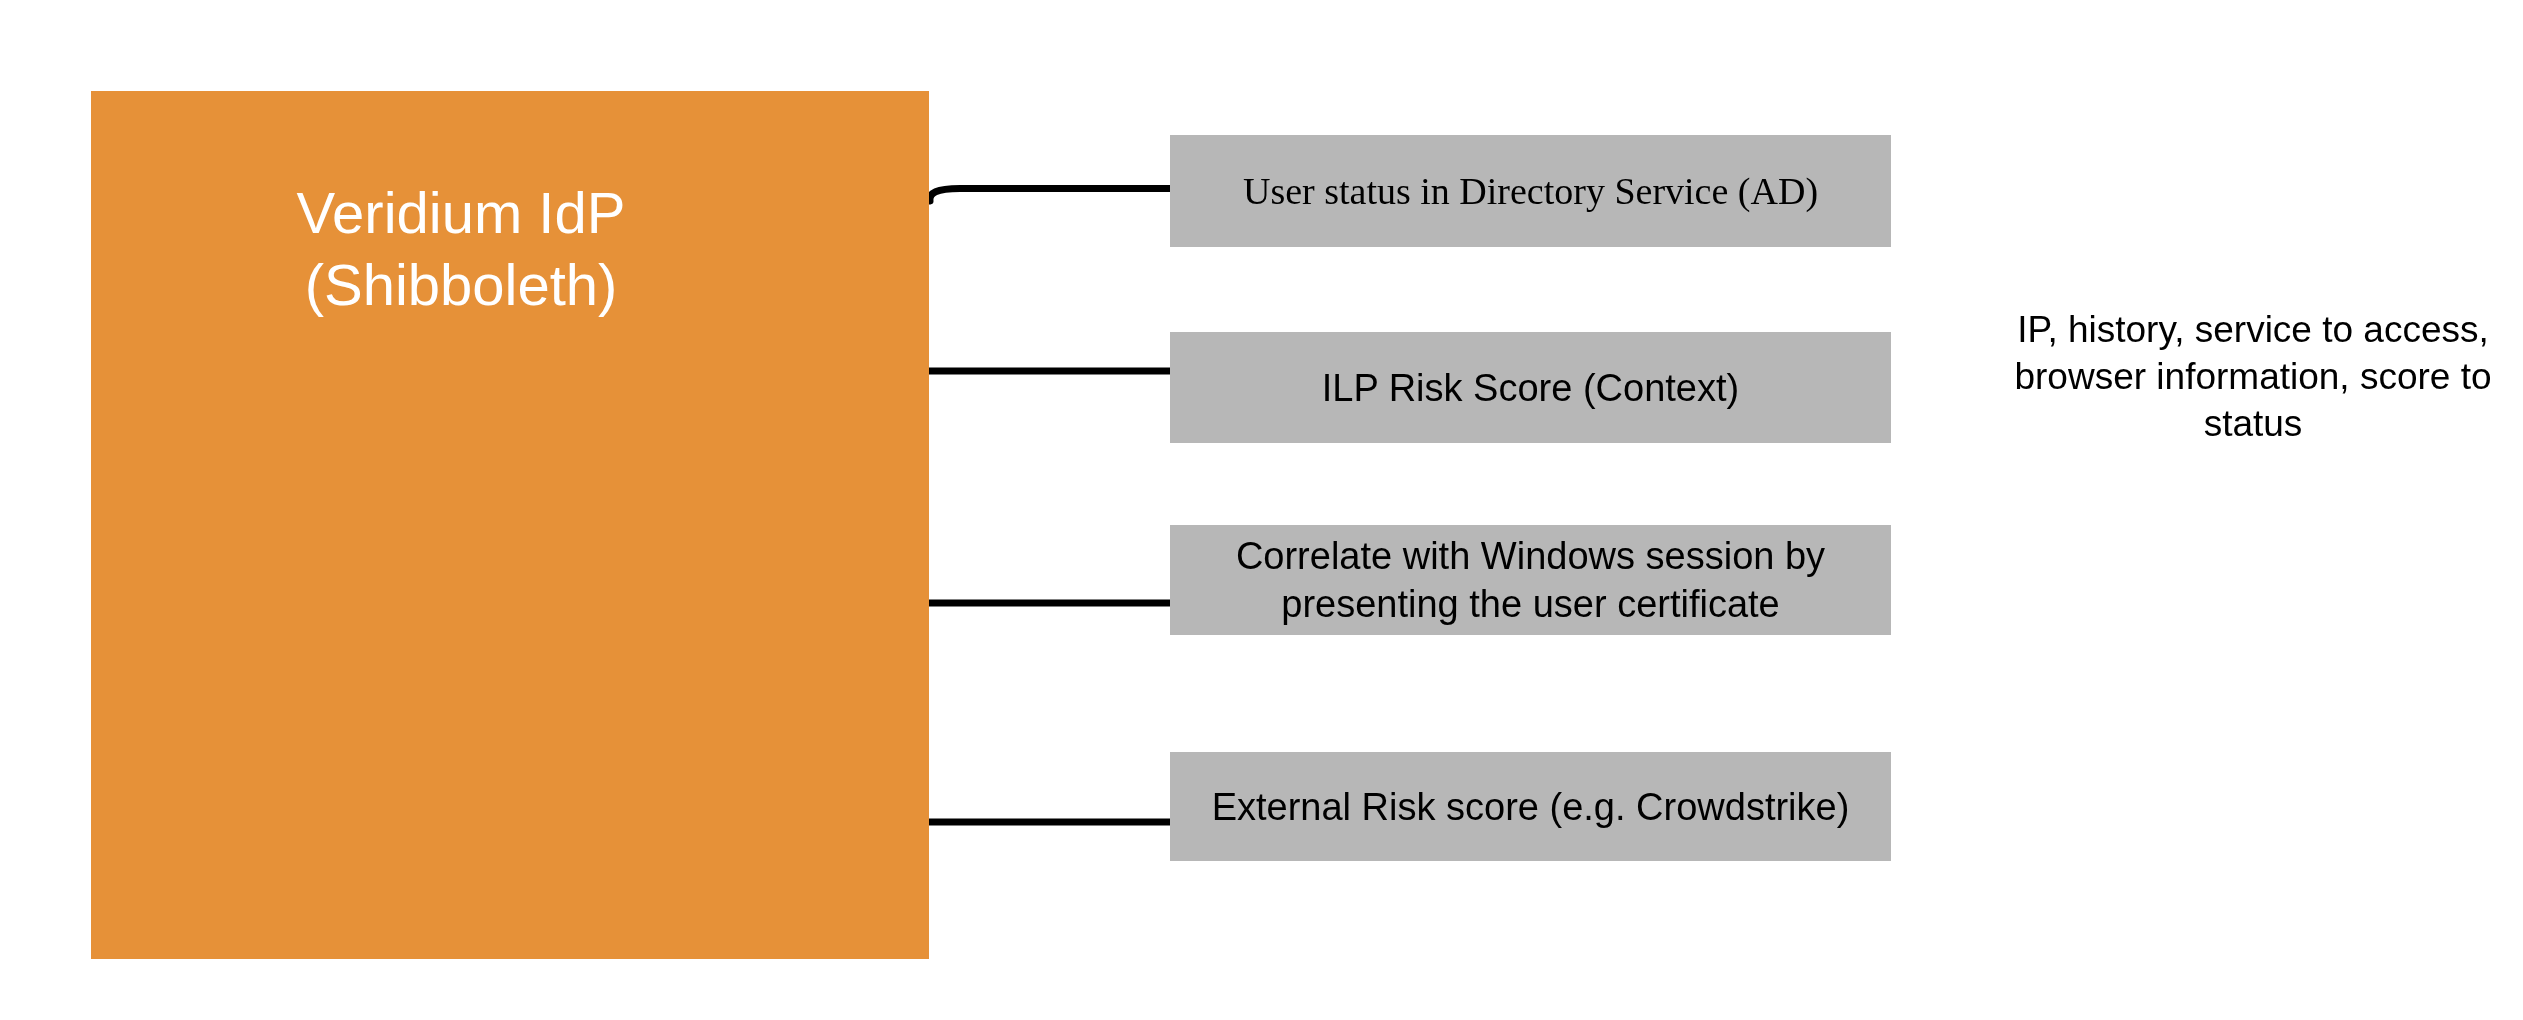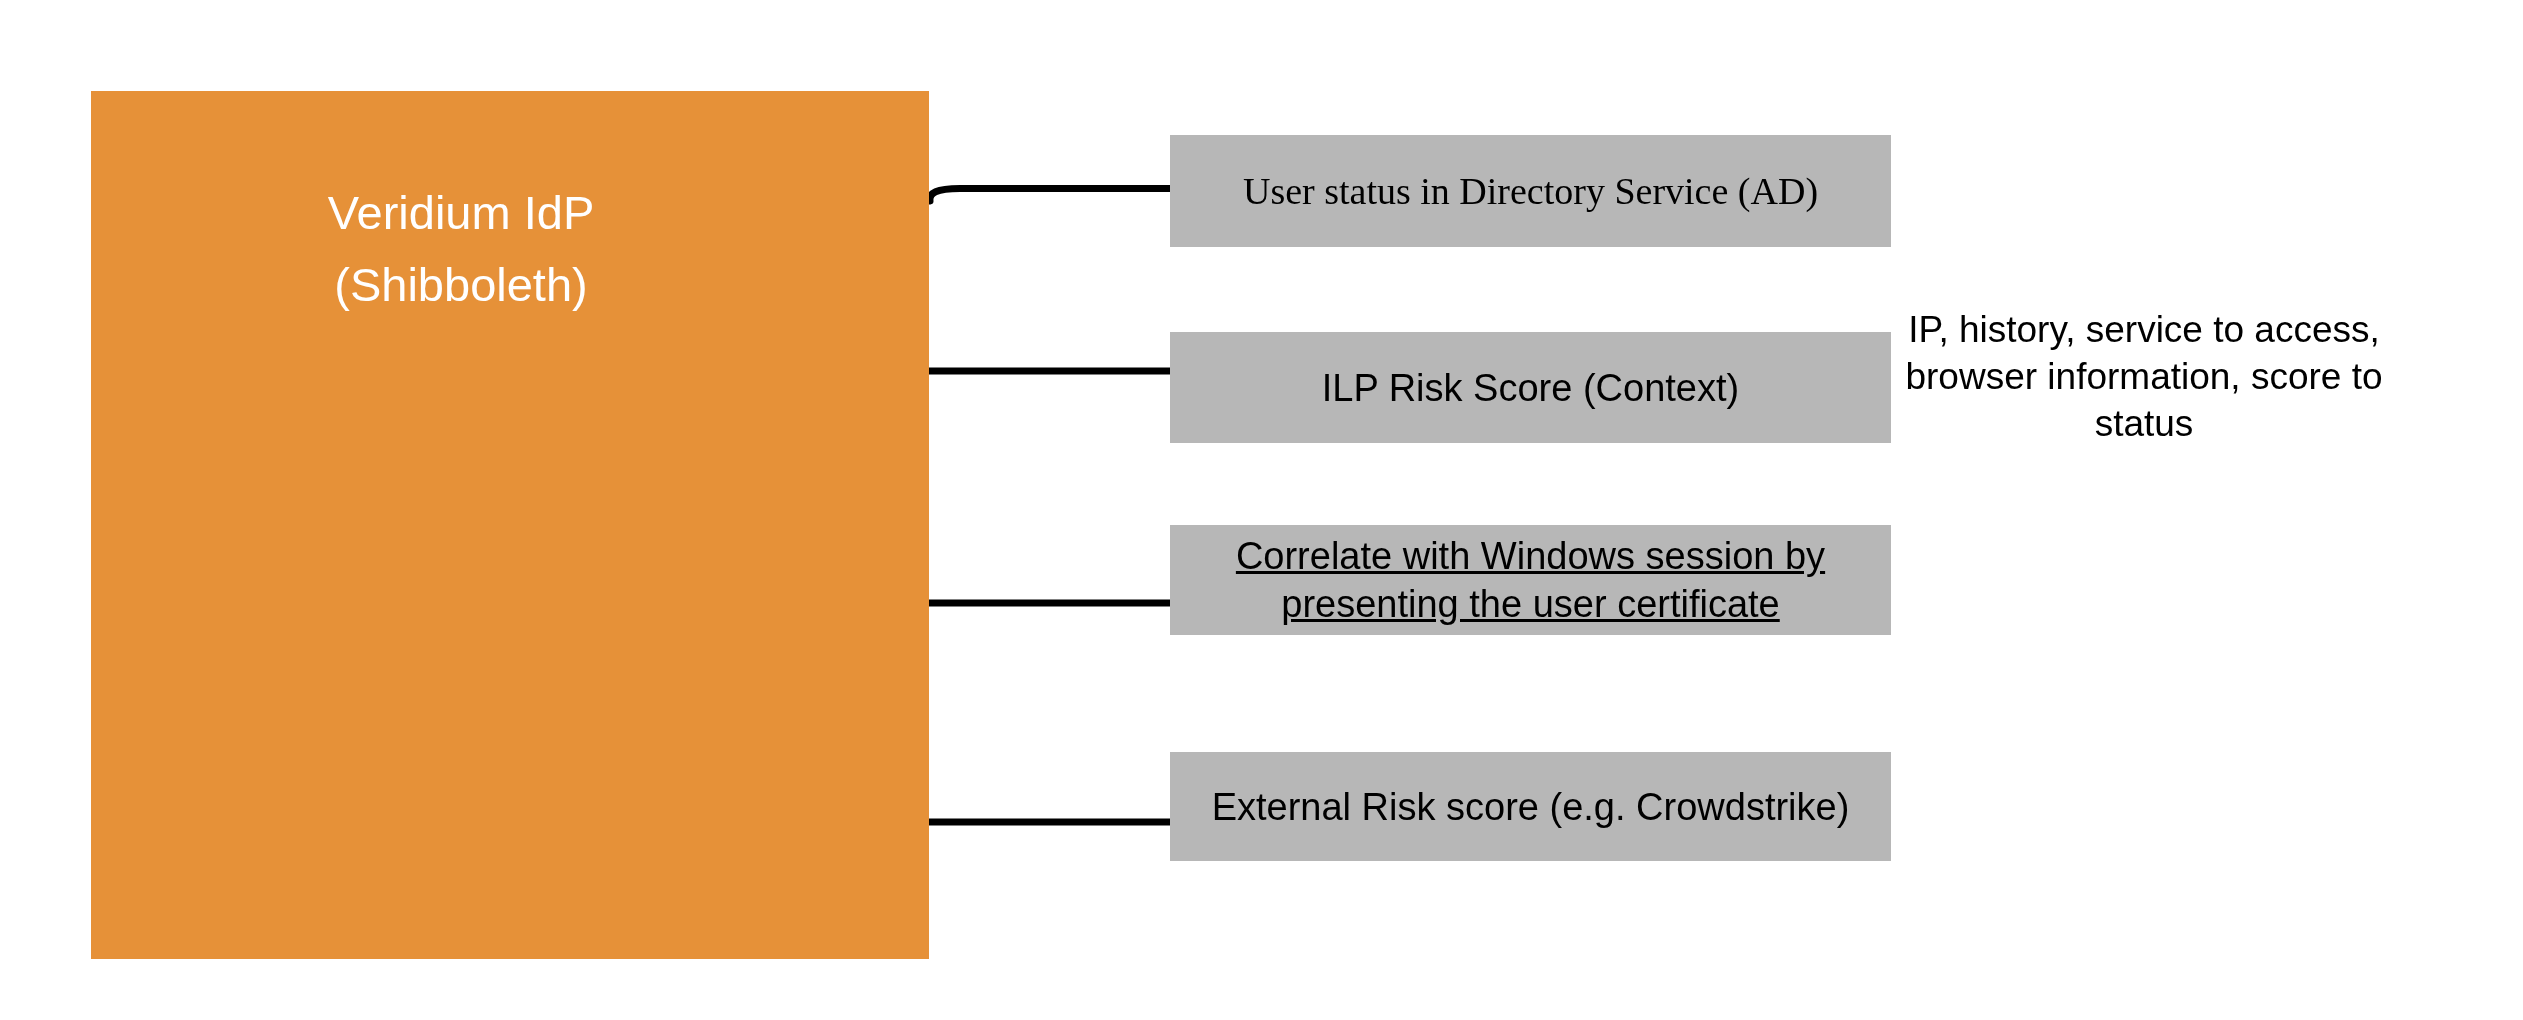--- a/index.html
+++ b/index.html
@@ -30,21 +30,21 @@
     height: 868px;
     background: var(--main_box_fill);
   }
   .main-box-label {
     position: absolute;
     left: 150px;               
     top: 86px;
     width: 440px;
     text-align: center;
     color: var(--main_box_text);
-    font-size: 47px;
+    font-size: 58px;
     line-height: 72px;
     white-space: pre-line;
   }
   .connector-svg {
     position: absolute;
     left: 0;
     top: 0;
     width: 2523px;
     height: 1020px;
     pointer-events: none;
@@ -63,25 +63,25 @@
     display: flex;
     align-items: center;
     justify-content: center;
     text-align: center;
     font-size: 38px;
     line-height: 48px;
     padding: 0 18px;
   }
   .factor-box-1 { top: 135px; height: 112px; font-family: Liberation Serif, serif; }
   .factor-box-2 { top: 332px; height: 111px; }
-  .factor-box-3 { top: 525px; height: 110px; text-decoration: underline; }
+  .factor-box-3 { top: 525px; height: 110px; }
   .factor-box-4 { top: 752px; height: 109px; text-align: center; }
   .annotation {
     position: absolute;
-    left: 1873px;
+    left: 1982px;
     top: 306px;
     width: 542px;
     text-align: center;
     color: #000000;
     font-size: 37px;
     line-height: 47px;
   }
 </style>
 </head>
 <body>

